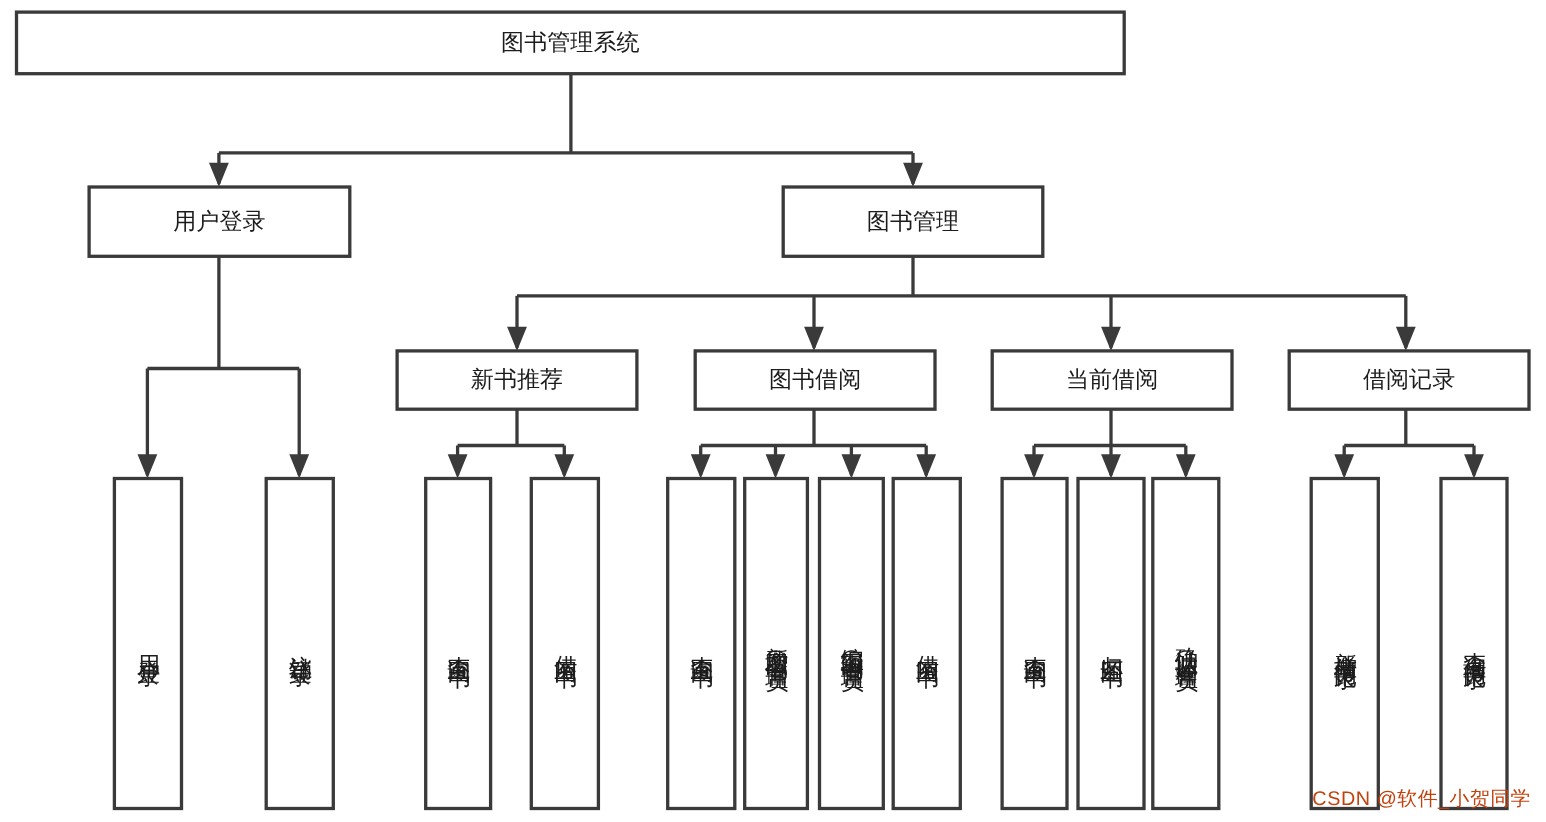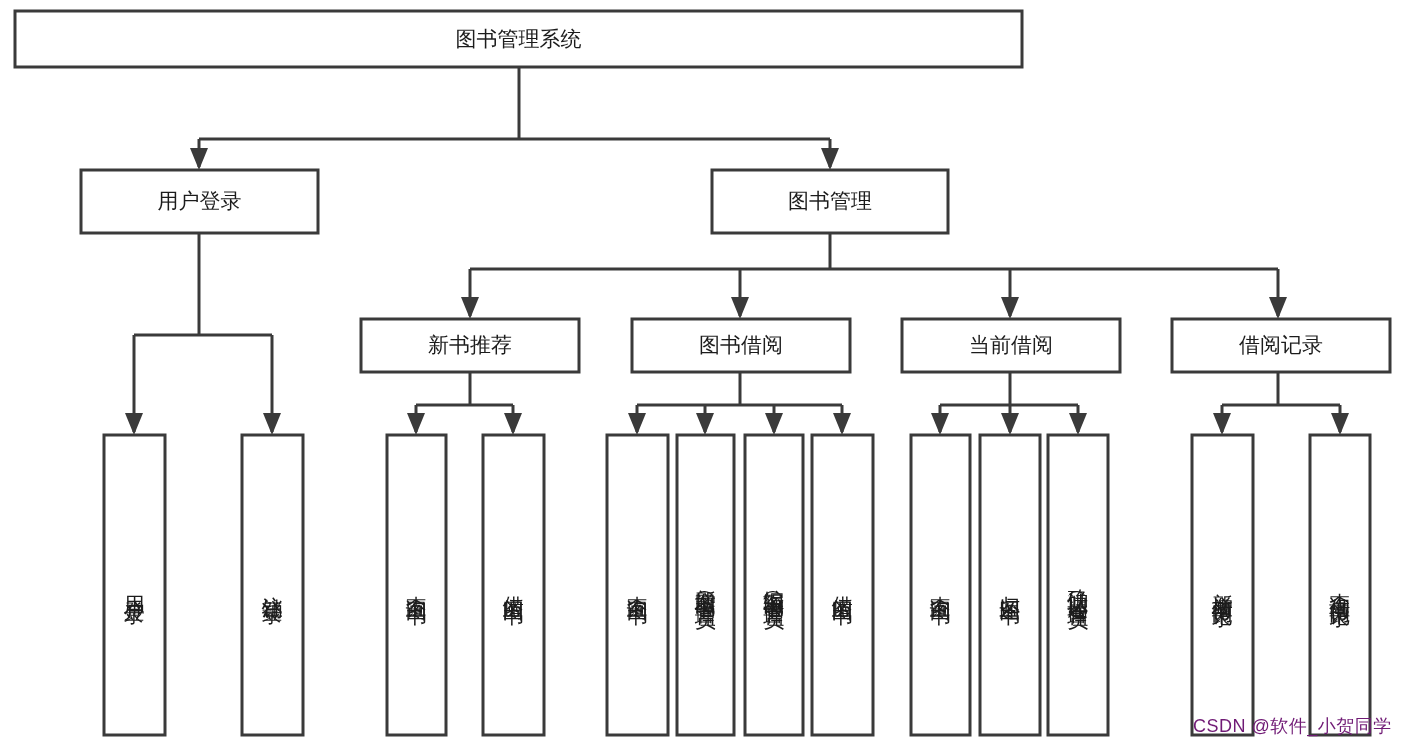--- a/index.html
+++ b/index.html
@@ -59,21 +59,21 @@
     color: #1c1c1c;
     letter-spacing: 3px;
     text-align: center;
     white-space: nowrap;
     pointer-events: none;
   }
   .watermark {
     position: absolute;
     font-family: "Liberation Sans", "DejaVu Sans", sans-serif;
     font-size: 18px;
-    color: #701a75;
+    color: #c2410c;
     white-space: nowrap;
     letter-spacing: 0.5px;
   }
 </style>
 </head>
 <body>
 
 <div id="diagram-root">
   <svg id="flow-svg" viewBox="0 0 1405 747">
     <g id="edges-layer">

